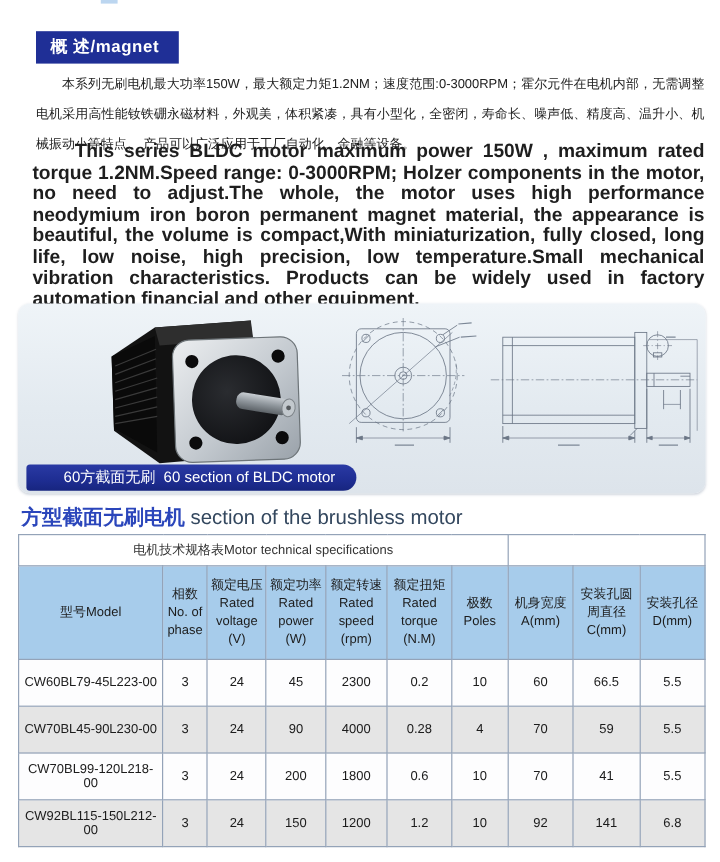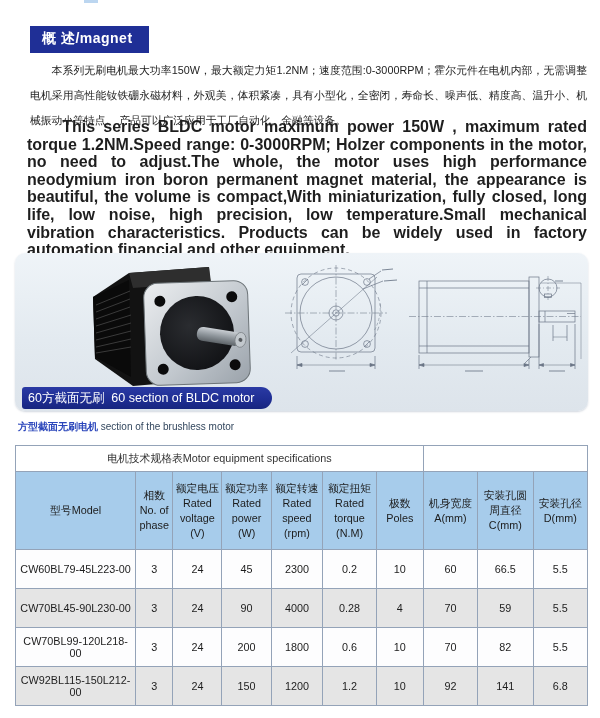--- a/index.html
+++ b/index.html
@@ -22,29 +22,29 @@
 
   
   .figure-panel {
     position:absolute; left:15px; top:253px; width:573px; height:158px;
     border-radius:10px; background:linear-gradient(180deg,#eff4f8 0%,#e3eaf0 55%,#dde4eb 100%);
     box-shadow:0 1px 2px rgba(80,100,130,0.25);
   }
   .badge {
     position:absolute; left:7px; bottom:2px; height:22px; line-height:22px;
     background:linear-gradient(180deg,#2a3aa4 0%,#1e2d92 60%,#17257f 100%);
-    color:#ffffff; font-size:12.5px; padding:0 18px 0 6px;
+    color:#ffffff; font-size:12.5px; padding:0 18px 0 31px;
     border-radius:3px 11px 11px 3px; white-space:pre;
   }
   .motor-photo { position:absolute; left:42px; top:2px; }
   .draw-front { position:absolute; left:262px; top:10px; }
   .draw-side  { position:absolute; left:392px; top:10px; }
 
   
-  .section-title { position:absolute; left:18px; top:420px; font-size:10px; }
+  .section-title { position:absolute; left:18px; top:420px; font-size:17px; }
   .section-title .cn { color:#2b46bb; font-weight:bold; }
   .section-title .en { color:#33475e; }
 
   
   .spec-wrap { position:absolute; left:15px; top:445px; width:573px; }
   table.spec { width:100%; border-collapse:collapse; table-layout:fixed; }
   table.spec td, table.spec th {
     border:1px solid #94a3b8; text-align:center; vertical-align:middle;
     font-size:10.8px; font-weight:normal; color:#1c1c1c; padding:1px 2px;
   }
@@ -202,21 +202,21 @@
           <col style="width:8.6%">
         <col style="width:9%">
           <col style="width:9.4%">
           <col style="width:8.2%">
           <col style="width:9.5%">
         <col style="width:9.7%">
           <col style="width:9.5%">
       </colgroup>
       <thead>
         <tr class="caption-row">
-          <td colspan="7">电机技术规格表Motor equipment specifications</td>
+          <td colspan="7">电机技术规格表Motor technical specifications</td>
           <td colspan="3"></td>
         </tr>
         <tr class="header-row">
             <th>型号Model</th>
             <th>相数<br>No. of<br>phase</th>
             <th>额定电压<br>Rated<br>voltage<br>(V)</th>
             <th>额定功率<br>Rated<br>power<br>(W)</th>
             <th>额定转速<br>Rated<br>speed<br>(rpm)</th>
             <th>额定扭矩<br>Rated<br>torque<br>(N.M)</th>
             <th>极数<br>Poles</th>
@@ -252,21 +252,21 @@
           </tr>
           <tr>
             <td class="model">CW70BL99-120L218-00</td>
             <td>3</td>
             <td>24</td>
             <td>200</td>
             <td>1800</td>
             <td>0.6</td>
             <td>10</td>
             <td>70</td>
-            <td>82</td>
+            <td>41</td>
             <td>5.5</td>
           </tr>
           <tr class="alt">
             <td class="model">CW92BL115-150L212-00</td>
             <td>3</td>
             <td>24</td>
             <td>150</td>
             <td>1200</td>
             <td>1.2</td>
             <td>10</td>

